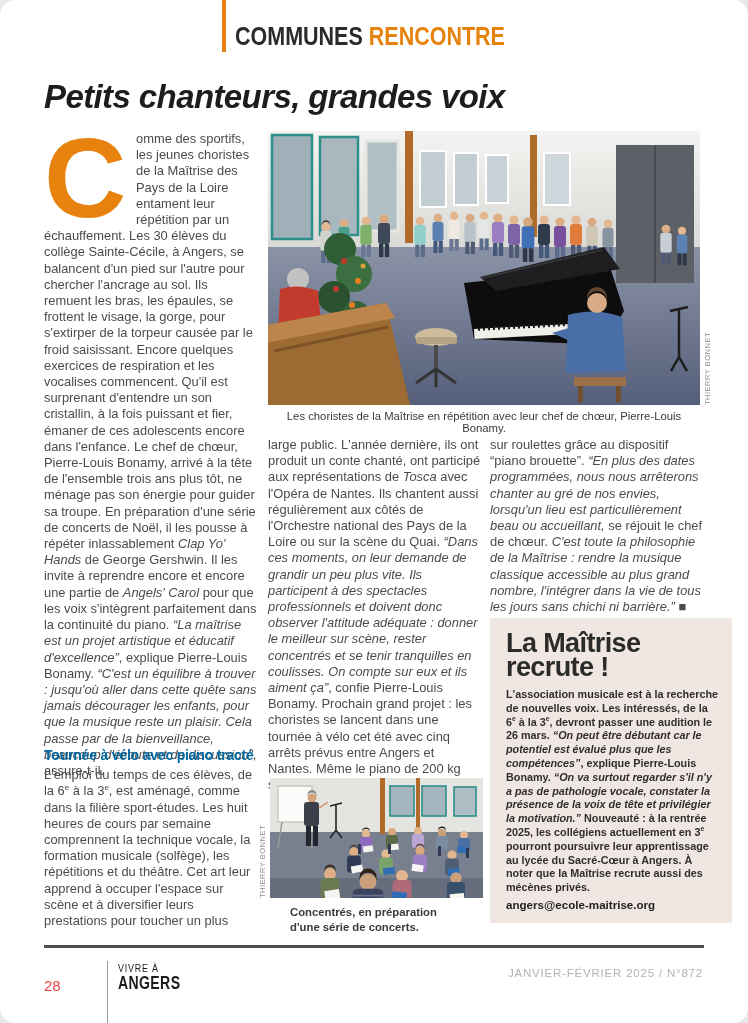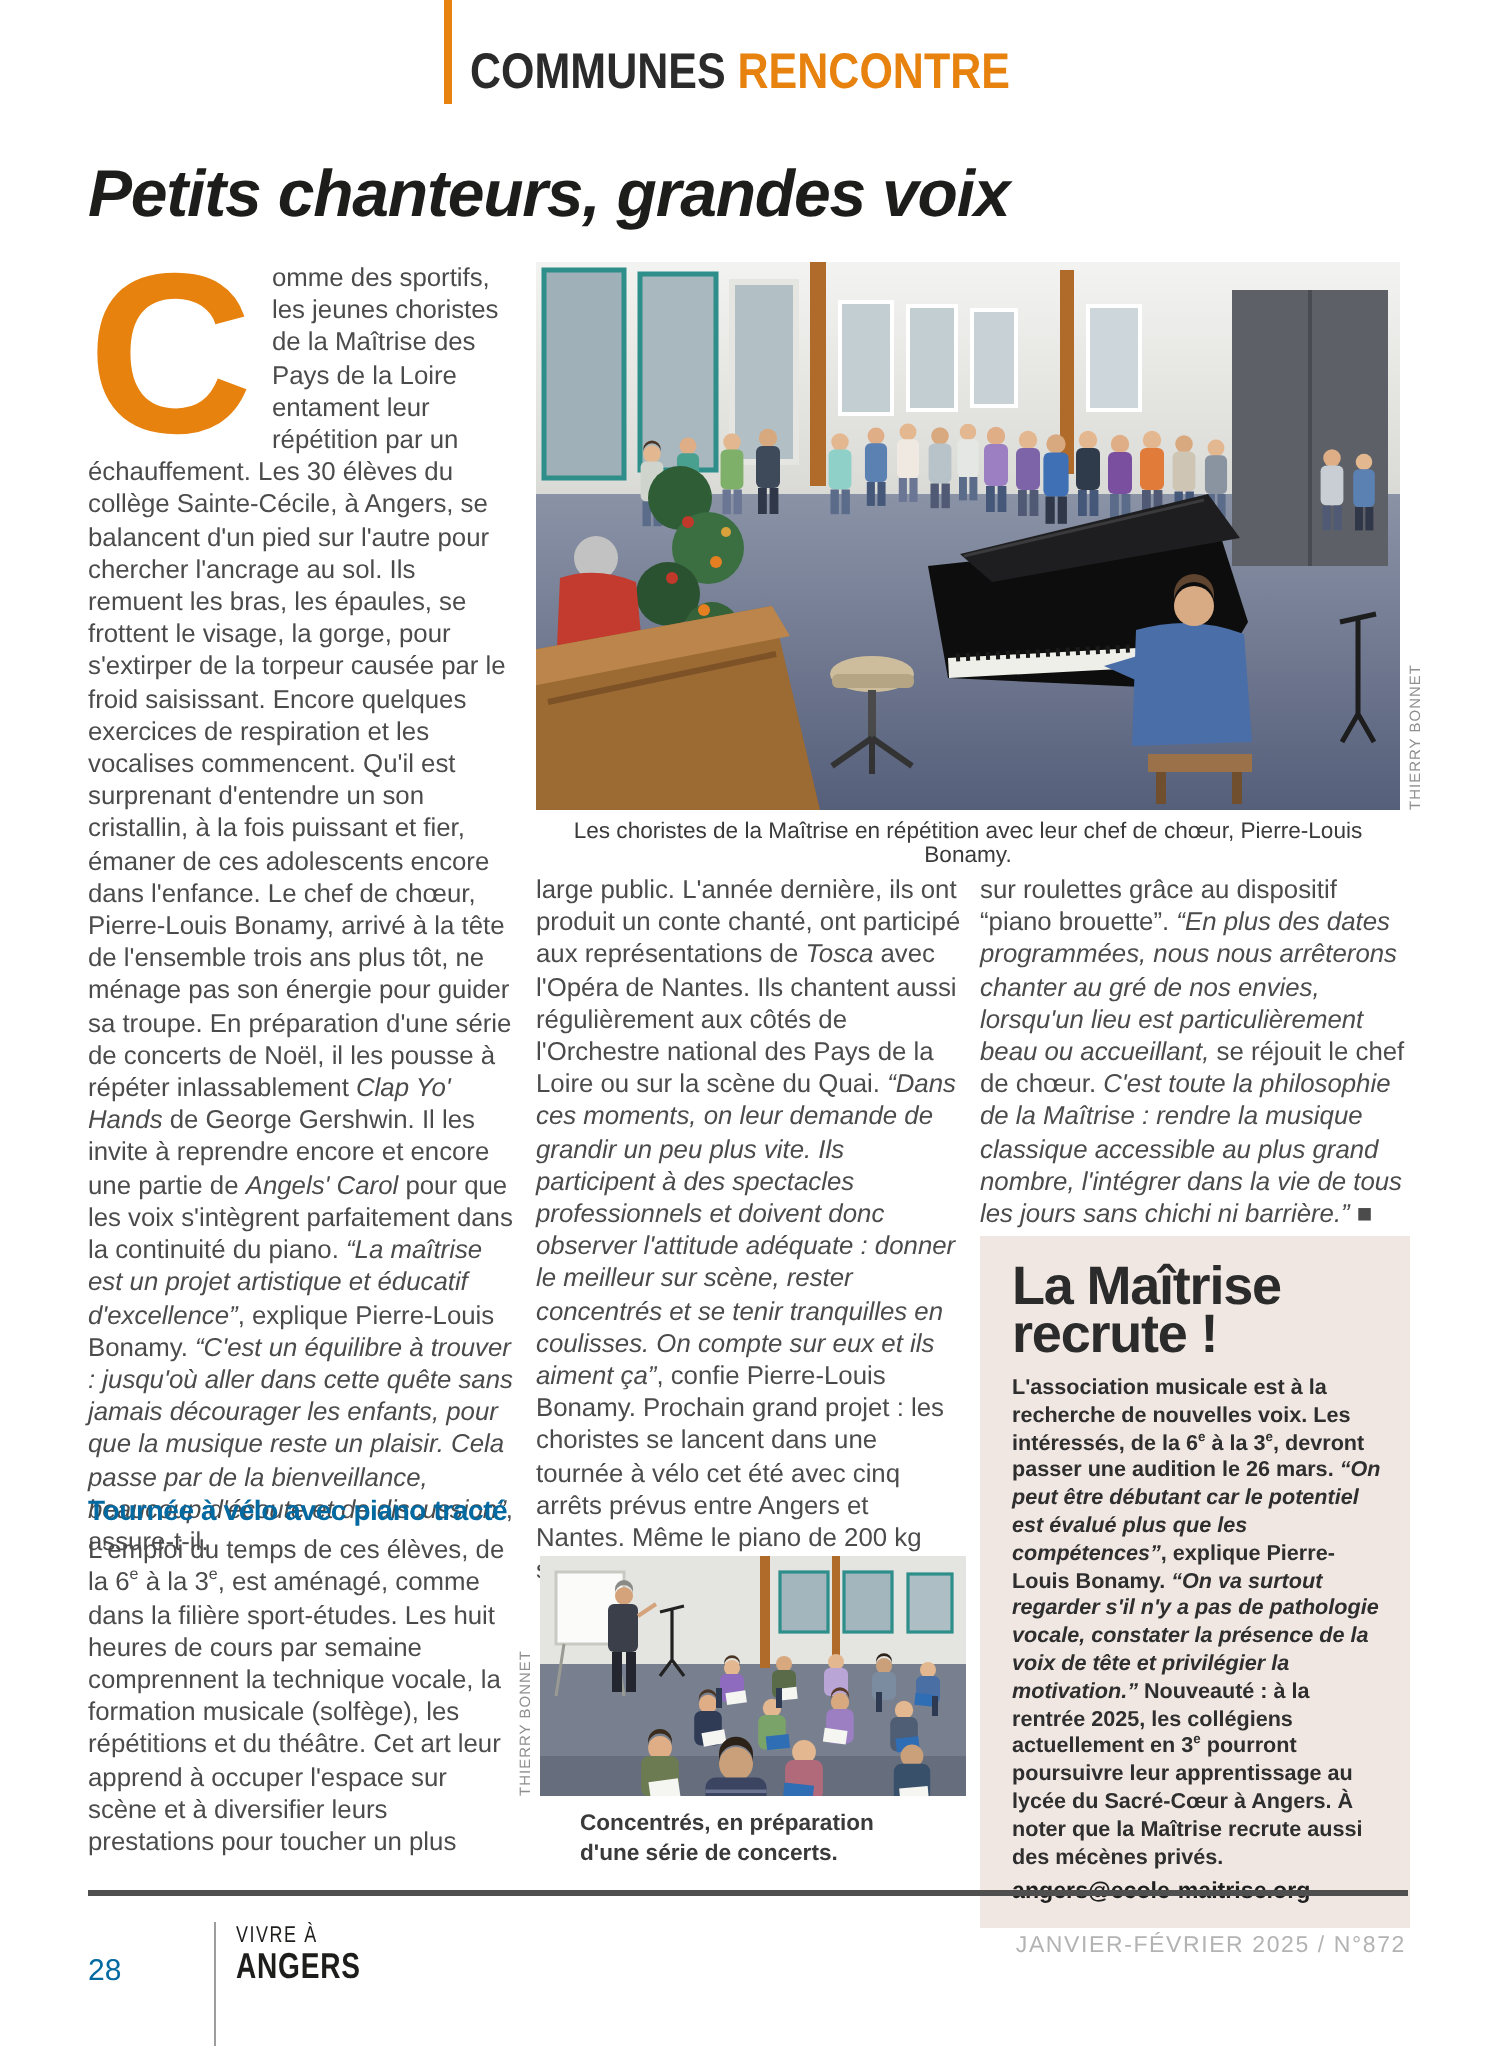--- a/index.html
+++ b/index.html
@@ -1,20 +1,20 @@
 <!DOCTYPE html>
 <html><head>
 <meta charset="utf-8">
 <style>
   * { margin:0; padding:0; box-sizing:border-box; }
   html,body { background:#e9e9e9; }
   .page {
     position:relative; width:748px; height:1023px; margin:0 auto;
     background:#ffffff; overflow:hidden;
-    font-family:"Liberation Sans", sans-serif; color:#4a4a4a;
+    font-family:"Liberation Sans", sans-serif; color:#4a4a4a;border-radius:15px;
   }
   .abs { position:absolute; }
 
   
   .kicker-bar { left:222px; top:0; width:4px; height:52px; background:#e8820e; }
   .kicker { left:235px; top:22px; font-size:25px; font-weight:bold; color:#2b2b2b;
             transform:scaleX(0.86); transform-origin:left top; white-space:nowrap; letter-spacing:0; }
   .kicker .topic { color:#e8820e; }
   .article-title { left:44px; top:78px; font-size:33px; font-weight:bold; color:#1d1d1b;
                    letter-spacing:-0.6px; white-space:nowrap;font-style:italic; }
@@ -37,30 +37,30 @@
   .credit { color:#8f8f8f; font-size:7.5px; letter-spacing:0.5px;
             writing-mode:vertical-rl; transform:rotate(180deg); white-space:nowrap; }
   .credit-top { left:703px; top:252px; height:153px; }
   .credit-bottom { left:258px; top:778px; height:120px; }
   .caption-top { left:268px; top:410px; width:432px; text-align:center;
                  font-weight:normal; font-size:11.3px; color:#3a3a3a; }
   .caption-bottom { left:290px; top:905px; width:193px; text-align:left;
                     font-weight:bold; font-size:11.3px; color:#3a3a3a; line-height:14.5px; }
 
   
-  .recruit-box { left:490px; top:618px; width:215px; min-height:300px;
+  .recruit-box { left:490px; top:618px; width:242px; min-height:300px;
                  background:#f0e7e2; padding:13px 14px 12px 16px; }
   .recruit-title { font-size:27px; line-height:24px; font-weight:bold; color:#2b2b2b;
                    letter-spacing:-0.6px; }
   .recruit-body { margin-top:9px; font-size:10.8px; line-height:13.8px; font-weight:bold; color:#2e2e2e; }
   .recruit-email { margin-top:3px; font-size:11.6px; font-weight:bold; color:#1f1f1f; }
 
   
   .footer-rule { left:44px; top:945px; width:660px; height:3px; background:#4f4f4f; }
-  .page-number { left:44px; top:977px; font-size:15px; color:#0369a1; }
+  .page-number { left:44px; top:977px; font-size:15px; color:#ef4444; }
   .footer-vline { left:107px; top:961px; width:1px; height:62px; background:#9d9d9d; }
   .logo { left:118px; top:962px; color:#1d1d1b; transform:scaleX(0.78); transform-origin:left top; }
   .logo-top { font-size:11.5px; letter-spacing:1px; font-weight:normal; }
   .logo-bottom { font-size:18px; font-weight:bold; letter-spacing:0.5px; margin-top:-1px; }
   .issue { right:45px; top:967px; font-size:11.5px; color:#b3b3b3; letter-spacing:0.8px; }
 </style>
 </head>
 <body>
 
 <div class="page">

